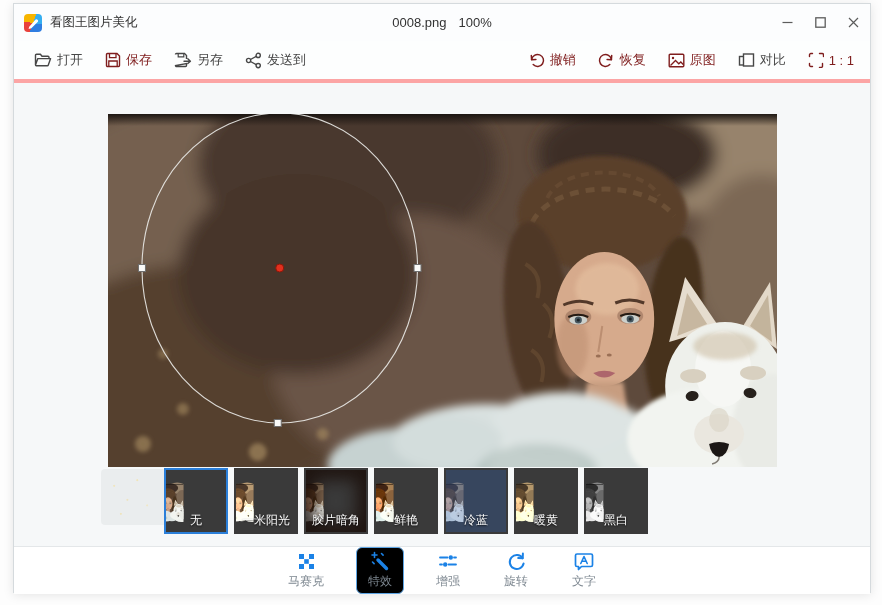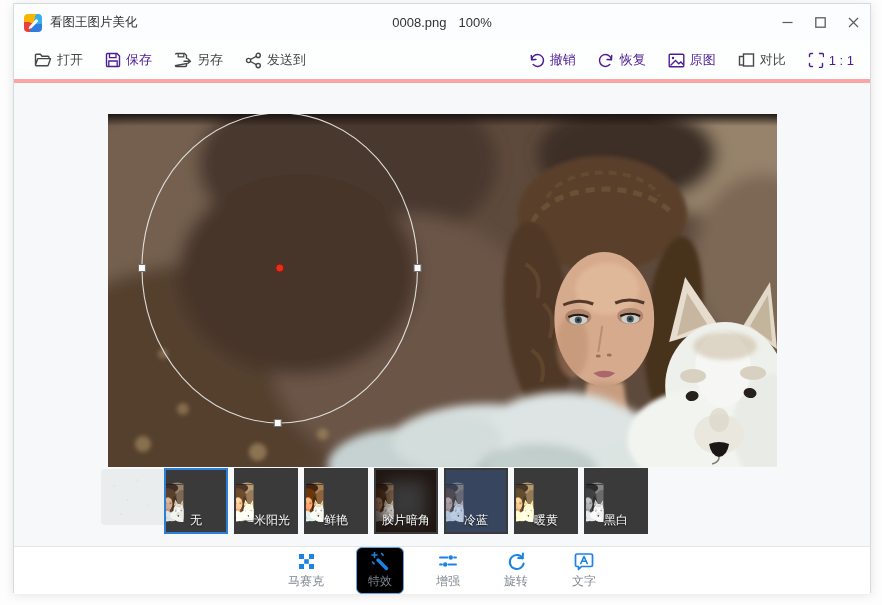--- a/index.html
+++ b/index.html
@@ -24,21 +24,21 @@
   .tb-right { margin-left:auto; display:flex; height:100%; }
   .winbtn { width:33px; height:100%; display:flex; align-items:center; justify-content:center;
     color:#5c5c5c; cursor:default; }
 
   
   .toolbar { height:42px; flex:0 0 42px; background:#fdfefe; border-bottom:4px solid #fca5a5;
     display:flex; align-items:center; justify-content:space-between; padding:0 16px 0 20px; }
   .tgroup { display:flex; align-items:center; gap:22px; }
   .tbtn { display:flex; align-items:center; gap:5px; background:none; border:none;
     font-size:13px; color:#474747; font-family:inherit; cursor:pointer; }
-  .tbtn.disabled { color:#4c1d95; }
+  .tbtn.disabled { color:#7f1d1d; }
   .tbtn svg { display:block; }
 
   
   .content { position:relative; flex:0 0 463px; height:463px; background:#f6f8f9; }
   .photo { position:absolute; left:94px; top:31px; width:669px; height:353px; overflow:hidden; }
   .photo svg { display:block; width:100%; height:100%; }
 
   .strip-texture { position:absolute; left:87px; top:386px; width:66px; height:56px;
     border-radius:4px; background:#e9eced; opacity:.85;
     background-image:
@@ -323,31 +323,31 @@
               <use href="#photoBase"></use>
             </svg>
           <span class="flabel">无</span>
         </div>
         <div class="thumb f1">
           <svg viewBox="255 0 360 353" preserveAspectRatio="none">
               <use href="#photoBase"></use>
             </svg>
           <span class="flabel">一米阳光</span>
         </div>
+        <div class="thumb f3">
+          <svg viewBox="255 0 360 353" preserveAspectRatio="none">
+              <use href="#photoBase"></use>
+            </svg>
+          <span class="flabel">胶片暗角</span>
+        </div>
         <div class="thumb f4">
           <svg viewBox="255 0 360 353" preserveAspectRatio="none">
               <use href="#photoBase"></use>
             </svg>
           <span class="flabel">鲜艳</span>
-        </div>
-        <div class="thumb f3">
-          <svg viewBox="255 0 360 353" preserveAspectRatio="none">
-              <use href="#photoBase"></use>
-            </svg>
-          <span class="flabel">胶片暗角</span>
         </div>
         <div class="thumb f5">
           <svg viewBox="255 0 360 353" preserveAspectRatio="none">
               <use href="#photoBase"></use>
             </svg>
           <span class="flabel">冷蓝</span>
         </div>
         <div class="thumb f6">
           <svg viewBox="255 0 360 353" preserveAspectRatio="none">
               <use href="#photoBase"></use>

